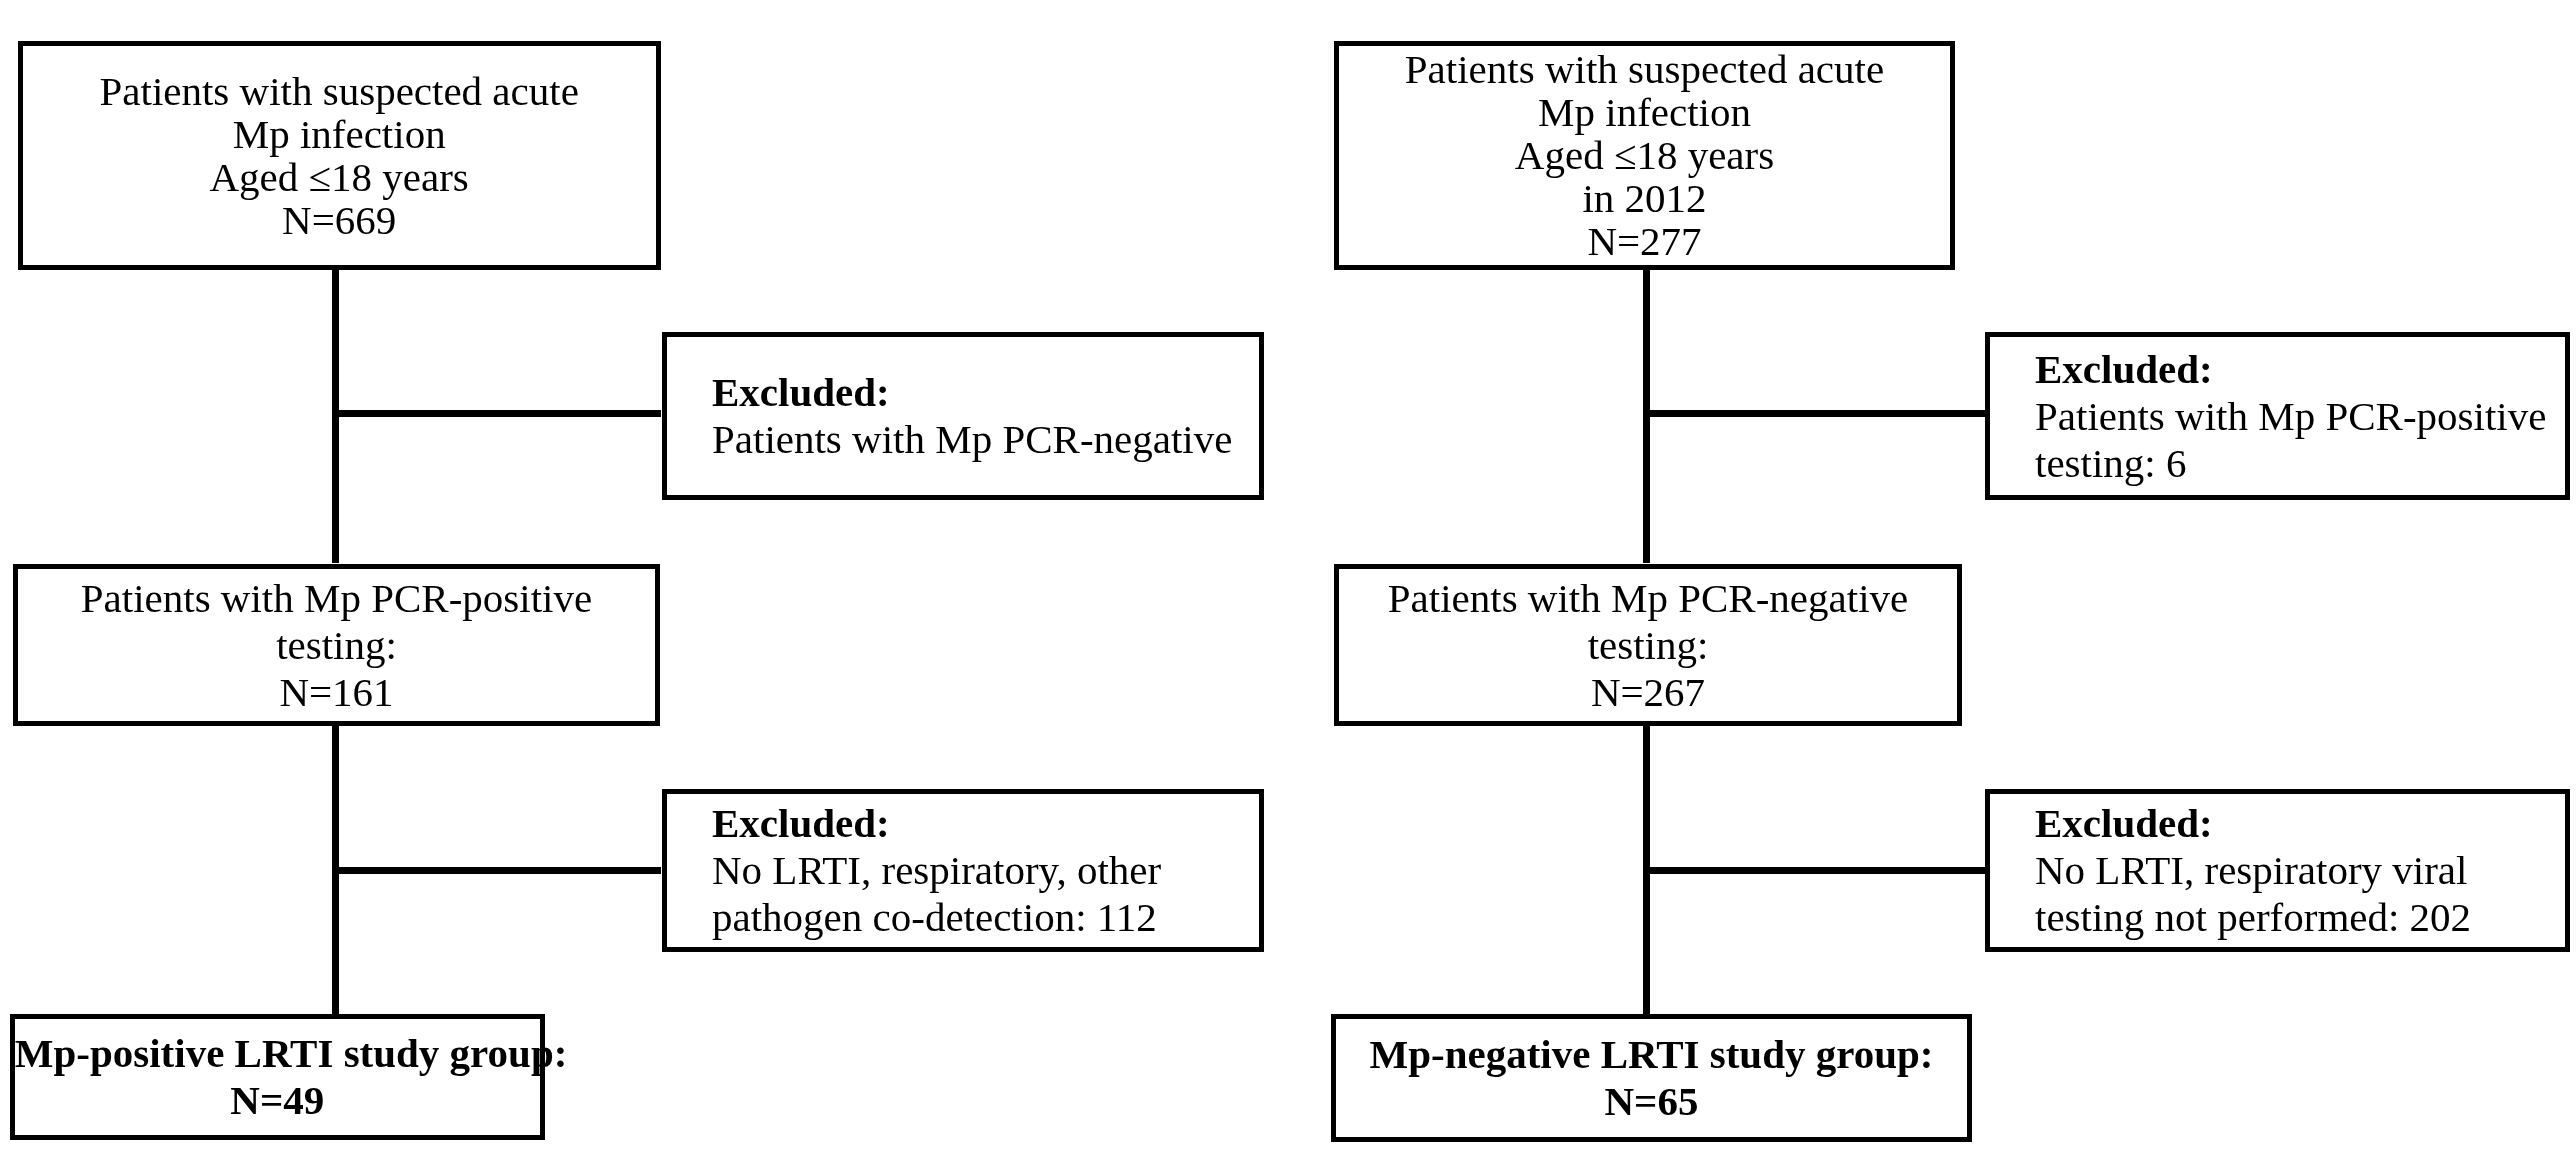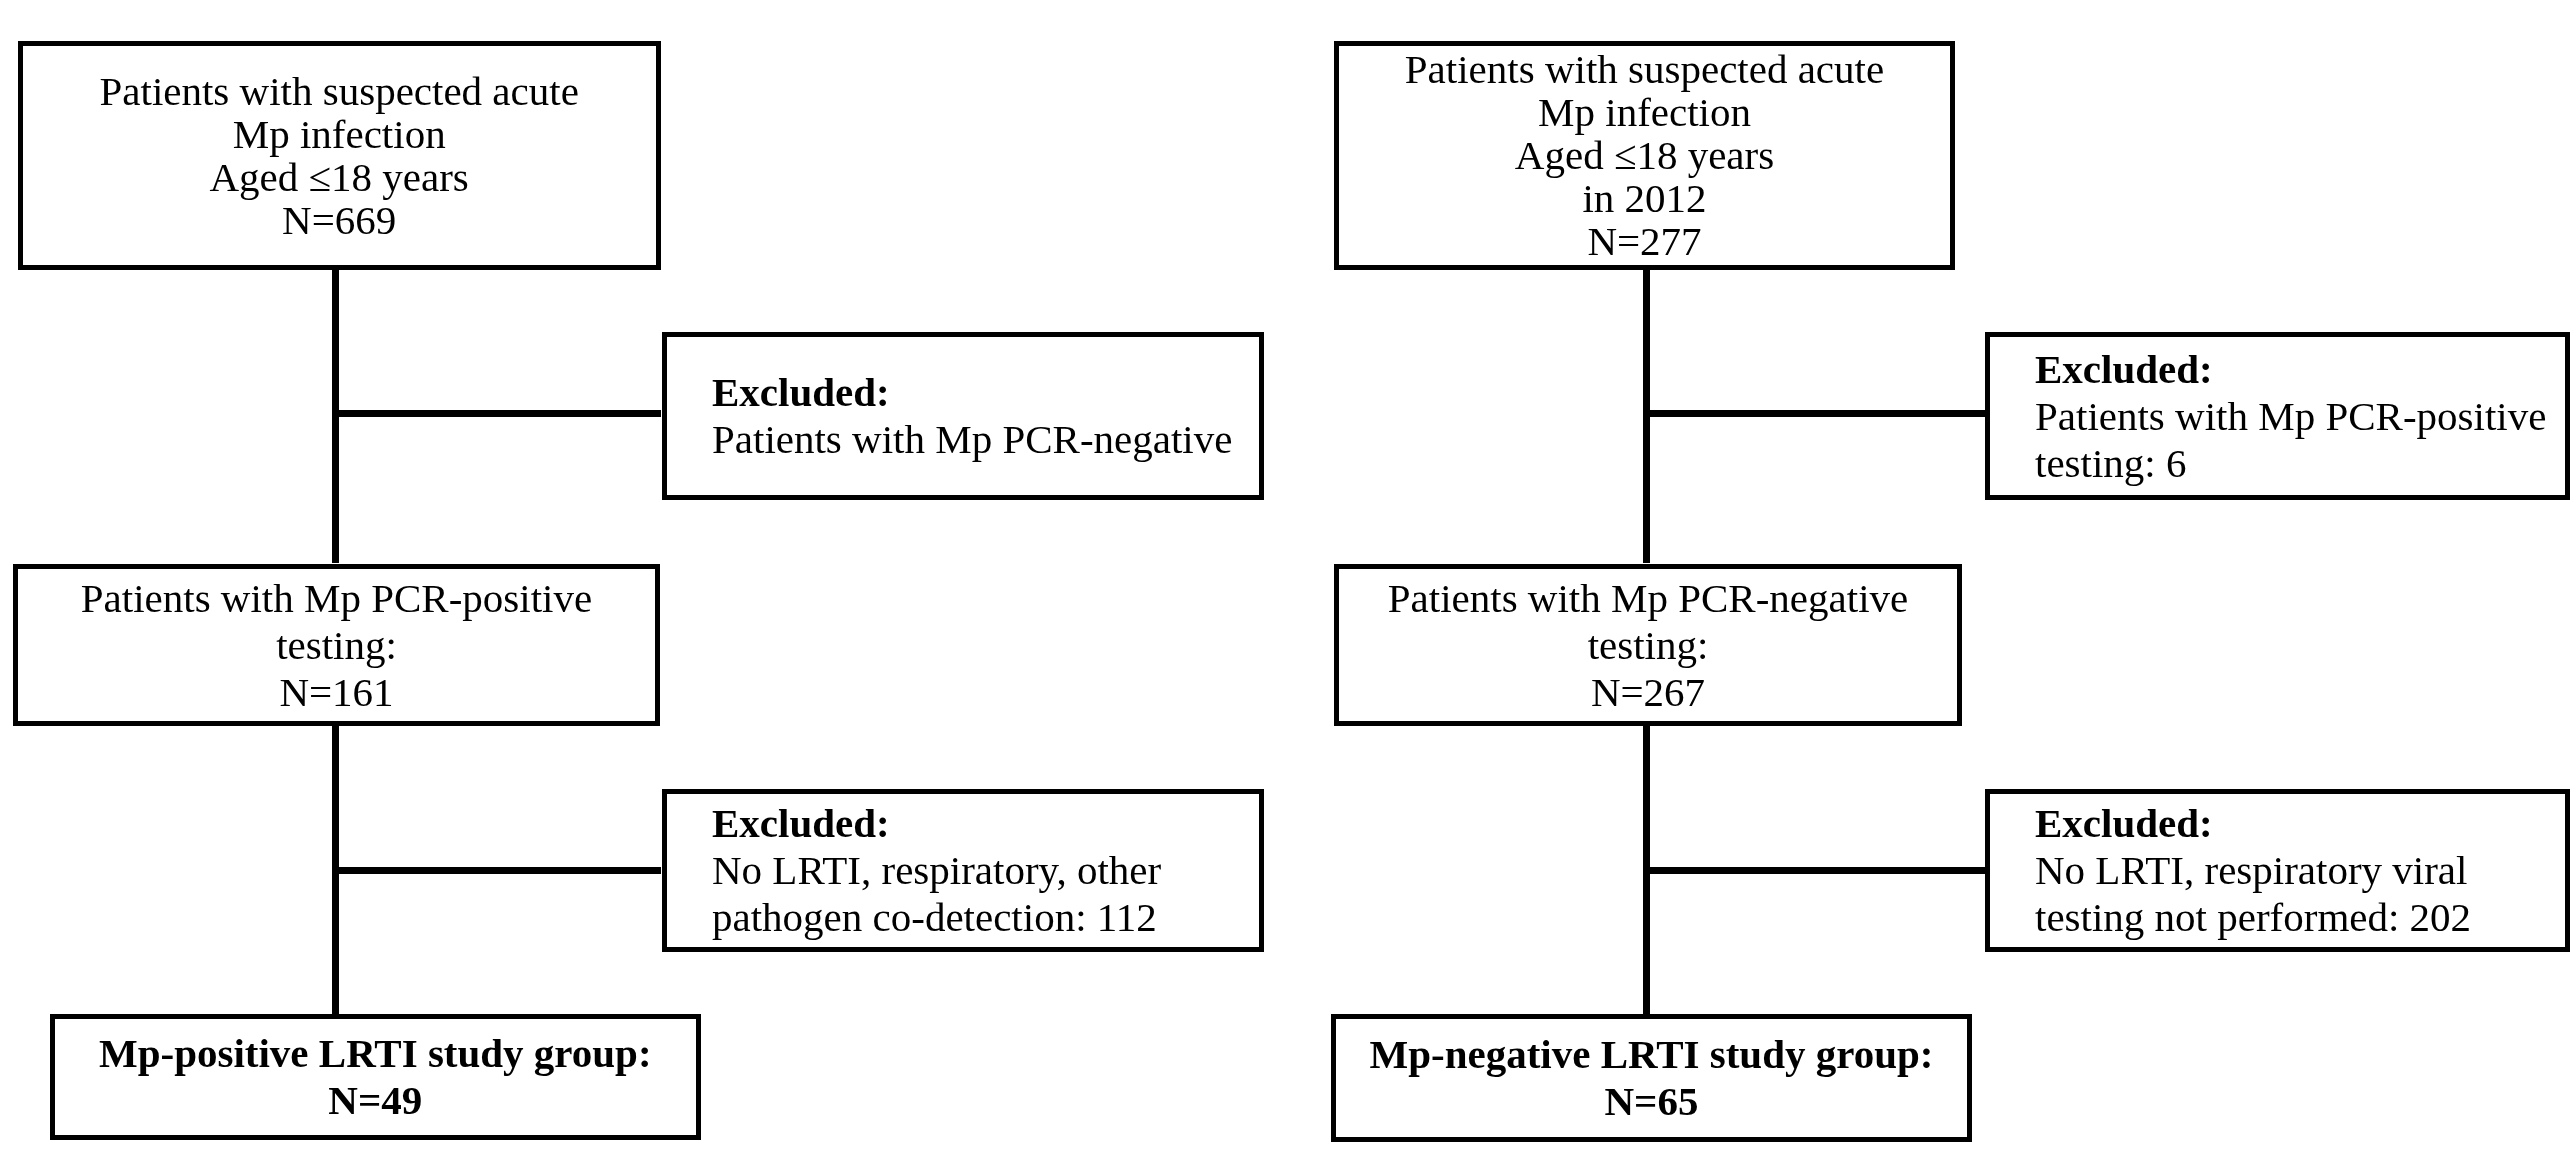--- a/index.html
+++ b/index.html
@@ -52,21 +52,21 @@
       <div class="line"><span>testing:</span></div>
       <div class="line"><span>N=161</span></div>
     </div>
 
   <div class="box left-align" style="left:662px; top:789px; width:602px; height:163px;">
       <div class="line"><span class="b">Excluded:</span></div>
       <div class="line"><span>No LRTI, respiratory, other</span></div>
       <div class="line"><span>pathogen co-detection: 112</span></div>
     </div>
 
-  <div class="box center" style="left:9.8px; top:1014px; width:651px; height:126px;margin-left:40px;">
+  <div class="box center" style="left:9.8px; top:1014px; width:535px; height:126px;">
       <div class="line"><span class="i b">Mp</span><span class="b">-positive LRTI study group:</span></div>
       <div class="line"><span class="b">N=49</span></div>
     </div>
 
   <div class="box center tall" style="left:1334px; top:41px; width:621px; height:229px;">
       <div class="line"><span>Patients with suspected acute</span></div>
       <div class="line"><span class="i">Mp</span><span> infection</span></div>
       <div class="line"><span>Aged ≤18 years</span></div>
       <div class="line"><span>in 2012</span></div>
       <div class="line"><span>N=277</span></div>

